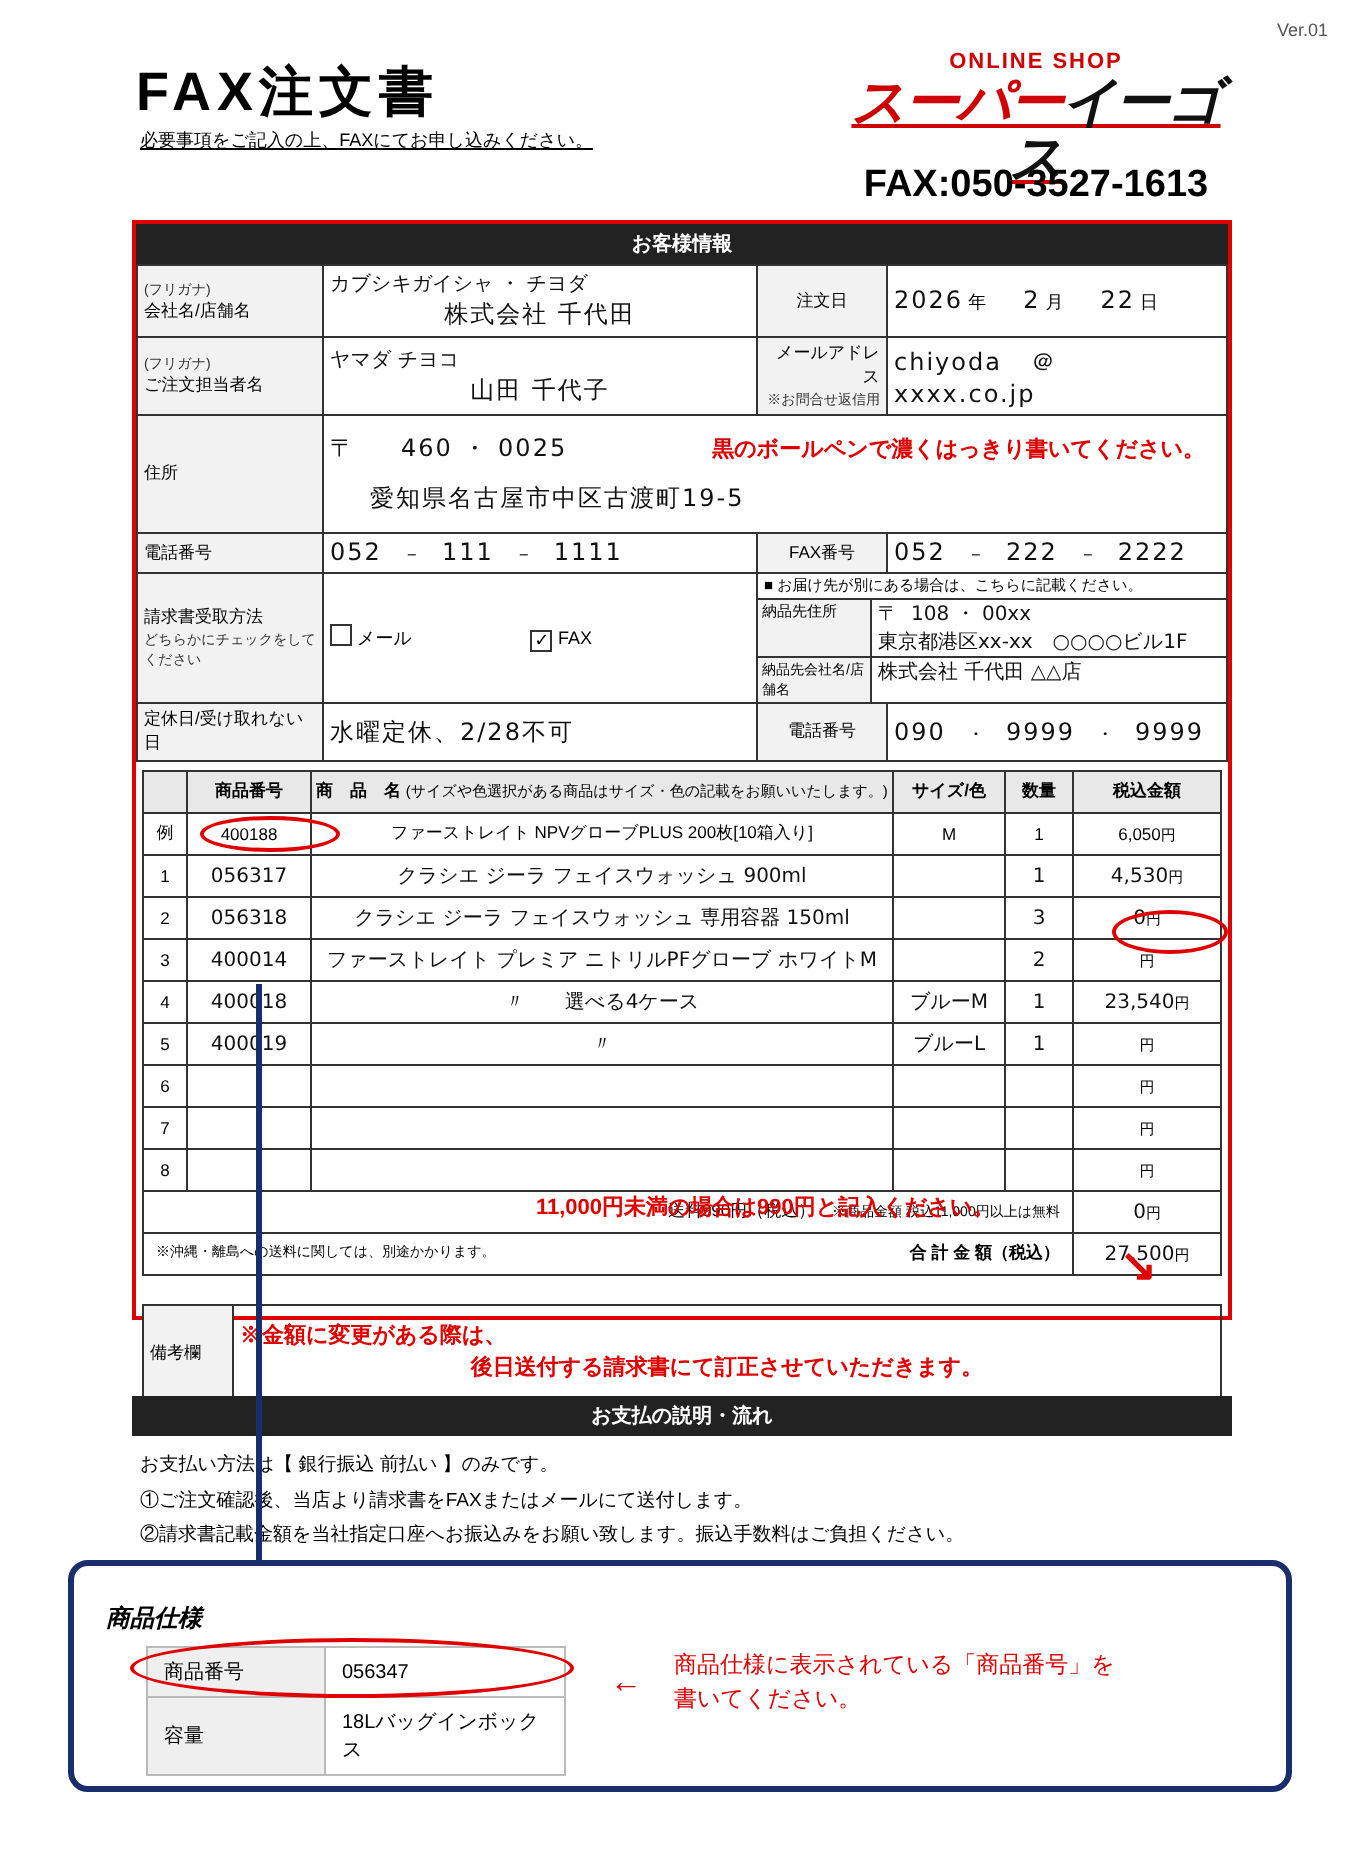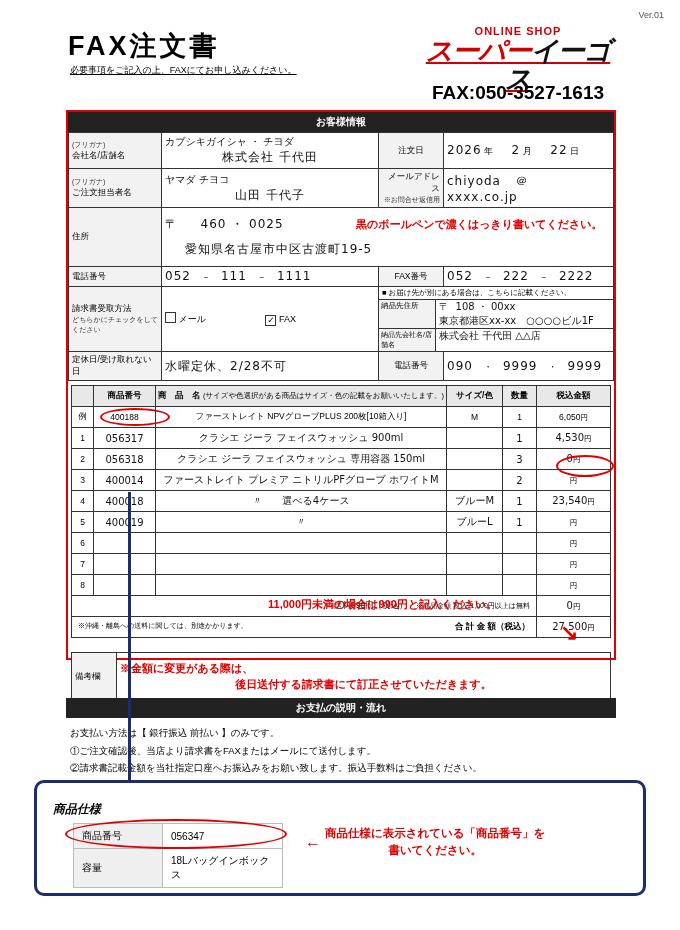--- a/index.html
+++ b/index.html
@@ -202,26 +202,25 @@
   }
   .arrow-left {
     position: absolute;
     top: 50px; left: 268px;
     font-size: 16px;
     color: #e00000;
     font-weight: bold;
   }
   .callout-note {
     position: absolute;
-    top: 42px; left: 288px;
+    top: 42px; left: 300px;
     color: #e00000;
-    font-weight: bold;
+    font-weight: normal;
     font-size: 11.5px;
     line-height: 1.5;
-    text-align: center;
   }
   .leader {
     position: absolute;
     left: 128px; top: 492px;
     width: 3px; height: 290px;
     background: #1a2e6e;
   }
   .red-ellipse-row {
     position: absolute;
     border: 2px solid #e00000;

